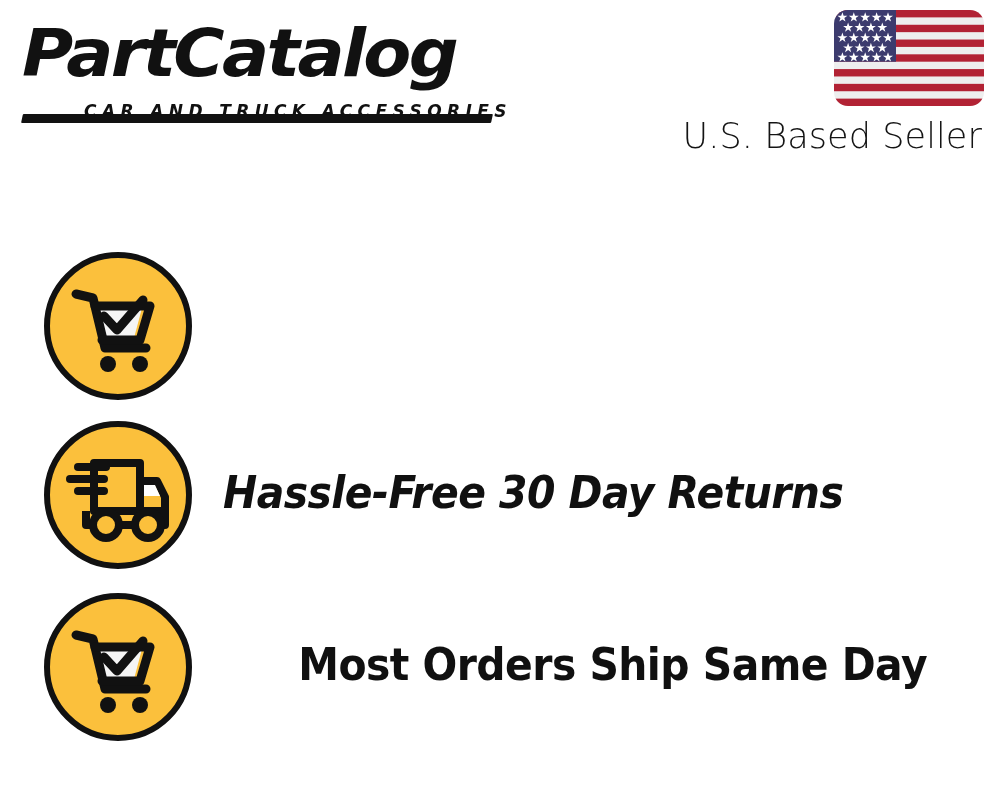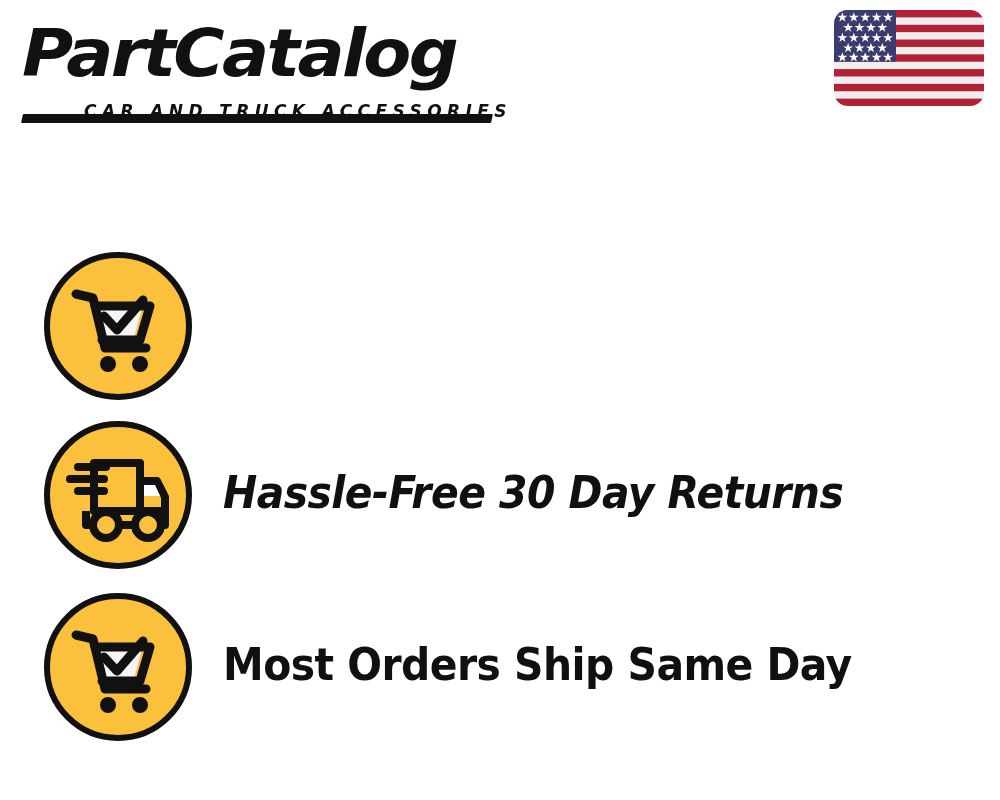--- a/index.html
+++ b/index.html
@@ -156,21 +156,21 @@
   #row-free   .feature-text { top: -18px; }
   #row-free   .f-sub-a { margin-top: 8px; }
   #row-free   .f-sub-b { margin-top: 10px; }
 
   #row-returns { top: 421px; height: 148px; }
   #row-returns .icon-circle { top: 0; }
   #row-returns .feature-text { top: 46px; font-style: italic; }
 
   #row-sameday { top: 593px; height: 148px; }
   #row-sameday .icon-circle { top: 0; }
-  #row-sameday .feature-text { top: 46px; }
+  #row-sameday .feature-text { top: 46px; text-align: right; }
 </style>
 </head>
 <body>
 
 <div id="banner">
 
   <div class="logo-block">
     <div class="logo-wordmark">PartCatalog</div>
     <div class="logo-swash"></div>
     <div class="logo-tagline">CAR AND TRUCK ACCESSORIES</div>
@@ -222,20 +222,21 @@
           <use href="#star5" x="8.4" y="47.4"></use>
           <use href="#star5" x="19.8" y="47.4"></use>
           <use href="#star5" x="31.2" y="47.4"></use>
           <use href="#star5" x="42.6" y="47.4"></use>
           <use href="#star5" x="54.0" y="47.4"></use>
         </g>
       </g>
     </svg>
   </div>
 
+  <div class="seller-text">U.S. Based Seller</div>
 
   <div class="feature-row" id="row-free">
     <div class="icon-circle">
       <svg width="108" height="108" viewBox="0 0 108 108" xmlns="http://www.w3.org/2000/svg" aria-hidden="true">
         <polygon points="30,36 78,36 70,66 38,66" fill="#f5f5f5"></polygon>
         <path d="M12 22 L29 26 L41 76 L82 76" fill="none" stroke="#111111" stroke-width="9" stroke-linecap="round" stroke-linejoin="round"></path>
         <path d="M31 34 L86 34 L76 68 L38 68" fill="none" stroke="#111111" stroke-width="9" stroke-linecap="round" stroke-linejoin="round"></path>
         <path d="M40 44 L53 58 L79 28" fill="none" stroke="#111111" stroke-width="9" stroke-linecap="round" stroke-linejoin="round"></path>
         <circle cx="44" cy="92" r="8" fill="#111111"></circle>
         <circle cx="76" cy="92" r="8" fill="#111111"></circle>

